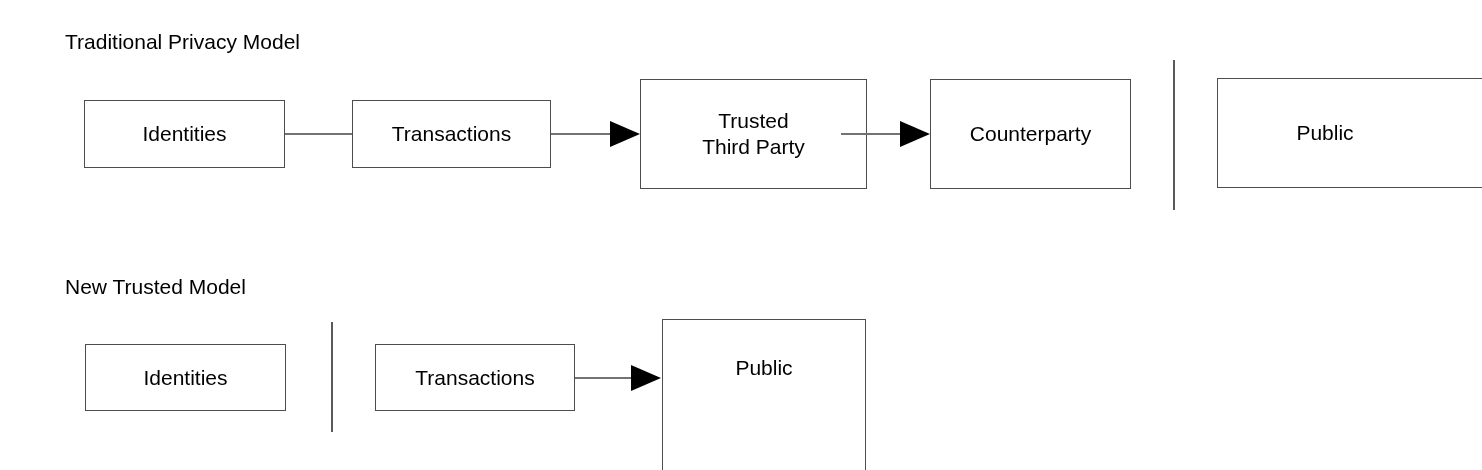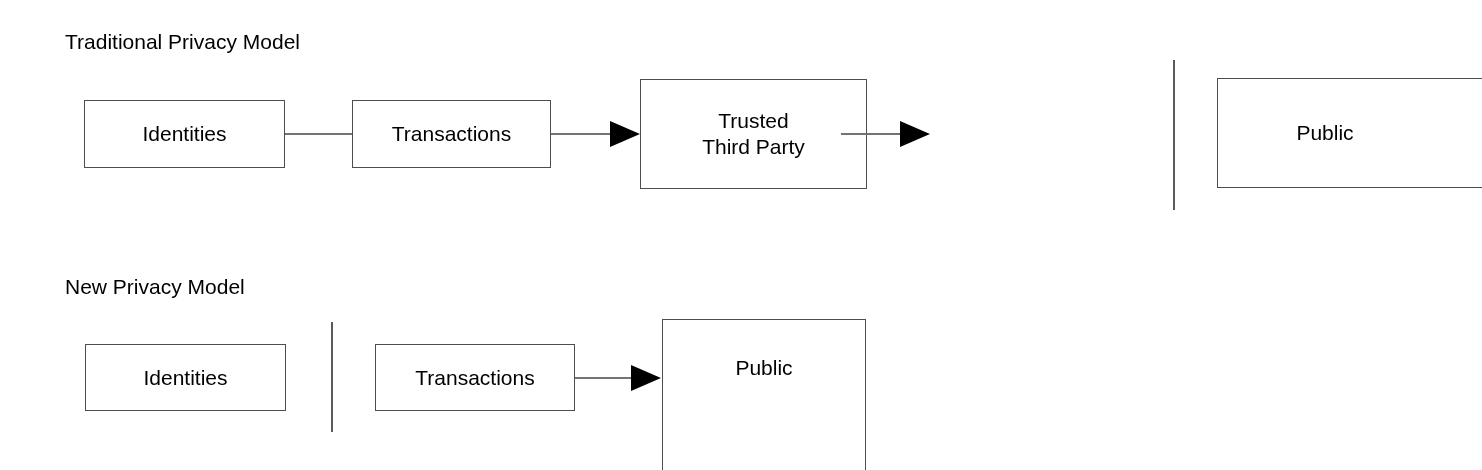--- a/index.html
+++ b/index.html
@@ -88,28 +88,31 @@
   <div class="arrow-head" style="left:610px; top:121px;"></div>
 
   <div class="node-box" style="left:640px; top:79px; width:227px; height:110px;">
     <span class="node-label">Trusted
 Third Party</span>
   </div>
 
   <div class="connector" style="left:841px; top:133px; width:60px;"></div>
   <div class="arrow-head" style="left:900px; top:121px;"></div>
 
+  <div class="node-box" style="left:930px; top:79px; width:201px; height:110px;">
+    <span class="node-label">Counterparty</span>
+  </div>
 
   <div class="divider" style="left:1173px; top:60px; height:150px;"></div>
 
   <div class="node-box clipped-right" style="left:1217px; top:78px; width:275px; height:110px;">
     <span class="node-label" style="margin-right:60px;">Public</span>
   </div>
 
-  <div class="section-title" style="left:65px; top:274px;"><span>New Privacy Model</span></div>
+  <div class="section-title" style="left:65px; top:274px;"><span>New Trusted Model</span></div>
 
   <div class="node-box" style="left:85px; top:344px; width:201px; height:67px;">
     <span class="node-label">Identities</span>
   </div>
 
   <div class="divider" style="left:331px; top:322px; height:110px;"></div>
 
   <div class="node-box" style="left:375px; top:344px; width:200px; height:67px;">
     <span class="node-label">Transactions</span>
   </div>

